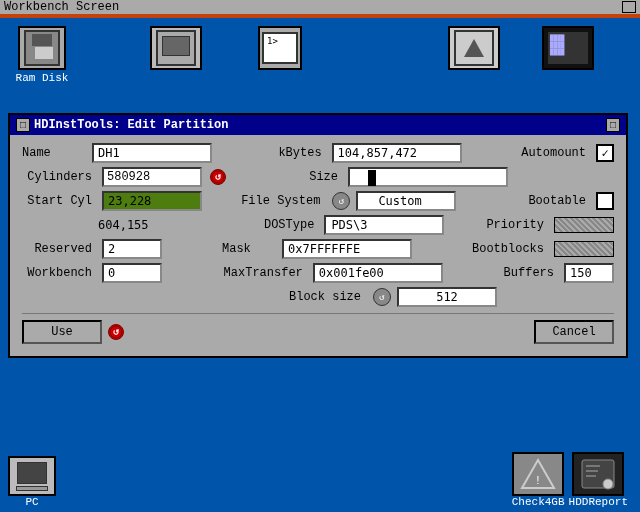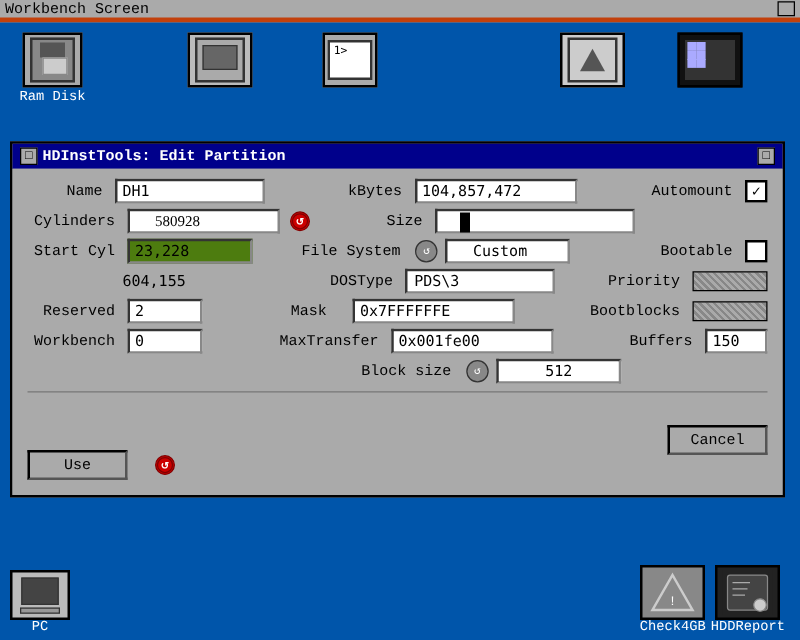--- a/index.html
+++ b/index.html
@@ -331,33 +331,33 @@
     <div class="dialog-titlebar">
       <div style="display:flex;align-items:center;gap:4px;">
         <div class="dialog-close">□</div>
         <span class="dialog-title">HDInstTools: Edit Partition</span>
       </div>
       <div class="dialog-close">□</div>
     </div>
     <div class="dialog-body">
 
       <div class="row">
-        <span class="lbl" style="min-width:60px;text-align:right;margin-right:4px;">Name</span>
+        <span class="lbl" style="min-width:60px;margin-right:4px;">Name</span>
         <input type="text" class="inp" style="width: 120px; background: rgb(255, 255, 255); border: 2px inset rgb(136, 136, 136); font-family: monospace; font-size: 12px; height: 20px; padding: 1px 4px;" value="DH1">
         <span style="flex:1"></span>
         <span class="lbl" style="min-width:50px;text-align:right;margin-right:4px;">kBytes</span>
         <input type="text" class="inp" style="width: 130px; background: rgb(255, 255, 255); border: 2px inset rgb(136, 136, 136); font-family: monospace; font-size: 12px; height: 20px; padding: 1px 4px;" value="104,857,472">
         <span style="flex:1"></span>
         <span class="lbl" style="text-align:right;margin-right:4px;">Automount</span>
         <div class="checkbox-box" style="width:18px;height:18px;border:2px solid #000;background:#fff;display:flex;align-items:center;justify-content:center;">✓</div>
       </div>
 
       <div class="row">
         <span class="lbl" style="min-width:70px;text-align:right;margin-right:4px;">Cylinders</span>
-        <input type="text" class="inp" style="width: 122px; background: rgb(255, 255, 255); border: 2px inset rgb(136, 136, 136); font-family: Liberation Serif, serif; font-size: 12px; height: 20px; padding: 1px 20px;" value="580928">
+        <input type="text" class="inp" style="width: 100px; background: rgb(255, 255, 255); border: 2px inset rgb(136, 136, 136); font-family: Liberation Mono, monospace; font-size: 12px; height: 20px; padding: 1px 3px;" value="580928">
         <div class="red-circle" style="margin-left:2px;">
           <svg width="14" height="14" viewBox="0 0 14 14">
               <circle cx="7" cy="7" r="6" fill="#cc0000" stroke="#800000" stroke-width="1"></circle>
               <text x="7" y="10" text-anchor="middle" fill="white" font-size="8" font-family="sans-serif">↺</text>
             </svg>
         </div>
 
         <span style="flex:1"></span>
         <span class="lbl" style="min-width:40px;text-align:right;margin-right:4px;">Size</span>
         <div style="position:relative;width:160px;height:20px;background:#fff;border:2px inset #888;">
@@ -386,21 +386,21 @@
         <input type="text" class="inp" style="width: 120px; background: rgb(255, 255, 255); border: 2px inset rgb(136, 136, 136); font-family: monospace; font-size: 12px; height: 20px; padding: 1px 5px;" value="PDS\3">
         <span style="flex:1;min-width:30px;"></span>
         <span class="lbl" style="text-align:right;margin-right:4px;">Priority</span>
         <div class="hatch-box" style="width:60px;height:16px;"></div>
       </div>
 
       <div class="row">
         <span class="lbl" style="min-width:70px;text-align:right;margin-right:4px;">Reserved</span>
         <input type="text" class="inp" style="width: 60px; background: rgb(255, 255, 255); border: 2px inset rgb(136, 136, 136); font-family: monospace; font-size: 12px; height: 20px; padding: 1px 4px;" value="2">
         <span style="flex:1"></span>
-        <span class="lbl" style="min-width:50px;text-align:center;margin-right:4px;">Mask</span>
+        <span class="lbl" style="min-width:50px;text-align:left;margin-right:4px;">Mask</span>
         <input type="text" class="inp" style="width: 130px; background: rgb(255, 255, 255); border: 2px inset rgb(136, 136, 136); font-family: monospace; font-size: 12px; height: 20px; padding: 1px 4px;" value="0x7FFFFFFE">
         <span style="flex:1;min-width:20px;"></span>
         <span class="lbl" style="text-align:right;margin-right:4px;">Bootblocks</span>
         <div class="hatch-box" style="width:60px;height:16px;"></div>
       </div>
 
       <div class="row">
         <span class="lbl" style="min-width:70px;text-align:right;margin-right:4px;">Workbench</span>
         <input type="text" class="inp" style="width: 60px; background: rgb(255, 255, 255); border: 2px inset rgb(136, 136, 136); font-family: monospace; font-size: 12px; height: 20px; padding: 1px 4px;" value="0">
         <span style="flex:1"></span>
@@ -417,21 +417,21 @@
         <span style="flex:1"></span>
         <span class="lbl" style="min-width:80px;text-align:right;margin-right:4px;">Block size</span>
         <div class="cycle-btn" style="width:18px;height:18px;border-radius:50%;background:#888;border:1px solid #333;display:flex;align-items:center;justify-content:center;color:#fff;font-size:9px;cursor:pointer;">↺</div>
         <input type="text" class="inp" style="width: 100px; background: rgb(255, 255, 255); border: 2px inset rgb(136, 136, 136); font-family: monospace; font-size: 12px; height: 20px; padding: 1px 4px; text-align: center;" value="512">
         <span style="flex:1;min-width:60px;"></span>
       </div>
 
       <hr class="dialog-separator">
 
       <div class="row" style="justify-content:space-between;">
-        <div style="display:flex;align-items:center;gap:22px;margin-top:40px;">
+        <div style="display:flex;align-items:center;gap:6px;">
           <button class="btn-use">
             <span>Use</span>
           </button>
           <div class="red-circle" style="width:16px;height:16px;">
             <svg width="14" height="14" viewBox="0 0 14 14">
                 <circle cx="7" cy="7" r="6" fill="#cc0000" stroke="#800000" stroke-width="1"></circle>
                 <text x="7" y="10" text-anchor="middle" fill="white" font-size="8" font-family="sans-serif">↺</text>
               </svg>
           </div>
         </div>

